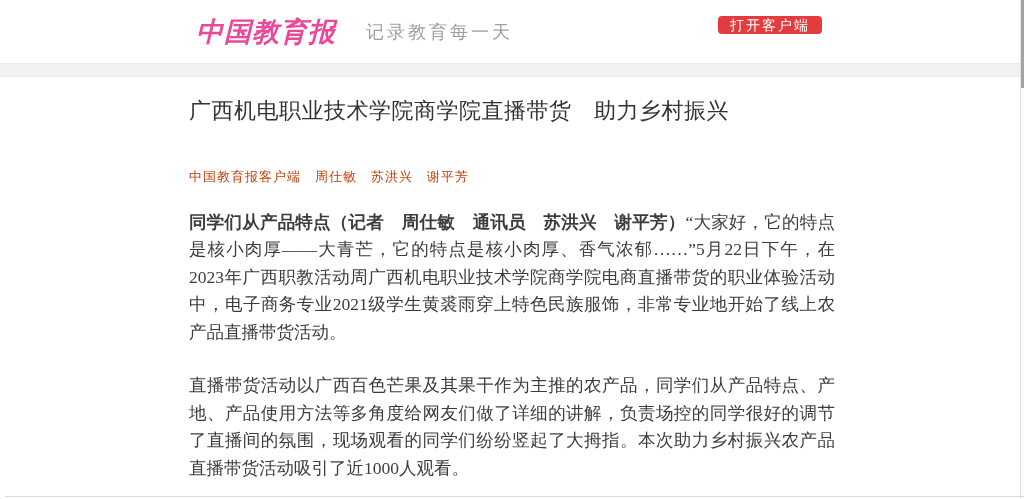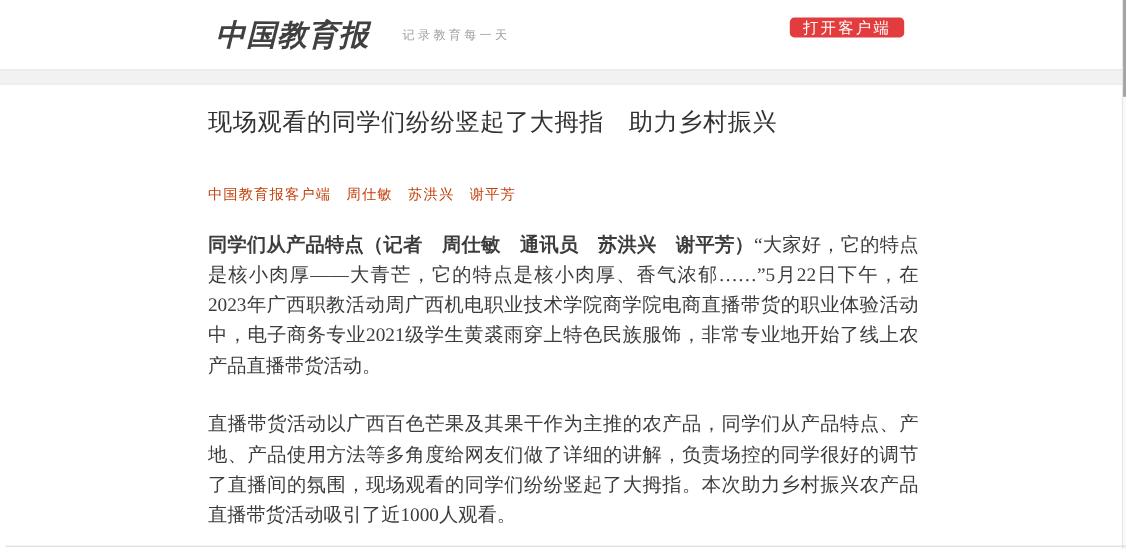--- a/index.html
+++ b/index.html
@@ -14,31 +14,31 @@
 
   
   .site-header { height: 63px; background: #ffffff; }
   .header-inner {
     width: 632px; height: 100%;
     margin: 0 auto;
     display: flex; align-items: center;
     position: relative;
   }
   .logo {
-    color: #404040;
+    color: #ec4899;
     font-size: 27px;
     font-weight: bold;
     font-style: italic;
     letter-spacing: 1px;
     cursor: pointer;
     white-space: nowrap;
   }
   .tagline {
     color: #9f9f9f;
-    font-size: 11px;
+    font-size: 18px;
     letter-spacing: 3px;
     margin-left: 30px;
     white-space: nowrap;
   }
   .open-app {
     position: absolute;
     right: 6px; top: 16px;
     width: 104px; height: 18px;
     background: #e23c3f;
     color: #ffffff;
@@ -128,21 +128,21 @@
     <div class="header-inner">
       <div class="logo">中国教育报</div>
       <div class="tagline">记录教育每一天</div>
       <button class="open-app">打开客户端</button>
     </div>
   </header>
 
   <div class="divider-band"></div>
 
   <main class="article">
-    <h1 class="article-title">现场观看的同学们纷纷竖起了大拇指　助力乡村振兴</h1>
+    <h1 class="article-title">广西机电职业技术学院商学院直播带货　助力乡村振兴</h1>
 
     <div class="byline">中国教育报客户端　周仕敏　苏洪兴　谢平芳</div>
 
 
     <div class="body-text">
       <p><strong class="lead">同学们从产品特点（记者　周仕敏　通讯员　苏洪兴　谢平芳）</strong><span>“大家好，它的特点是核小肉厚——大青芒，它的特点是核小肉厚、香气浓郁……”5月22日下午，在2023年广西职教活动周广西机电职业技术学院商学院电商直播带货的职业体验活动中，电子商务专业2021级学生黄裘雨穿上特色民族服饰，非常专业地开始了线上农产品直播带货活动。</span></p>
       <p><span>直播带货活动以广西百色芒果及其果干作为主推的农产品，同学们从产品特点、产地、产品使用方法等多角度给网友们做了详细的讲解，负责场控的同学很好的调节了直播间的氛围，现场观看的同学们纷纷竖起了大拇指。本次助力乡村振兴农产品直播带货活动吸引了近1000人观看。</span></p>
     </div>
   </main>
 

